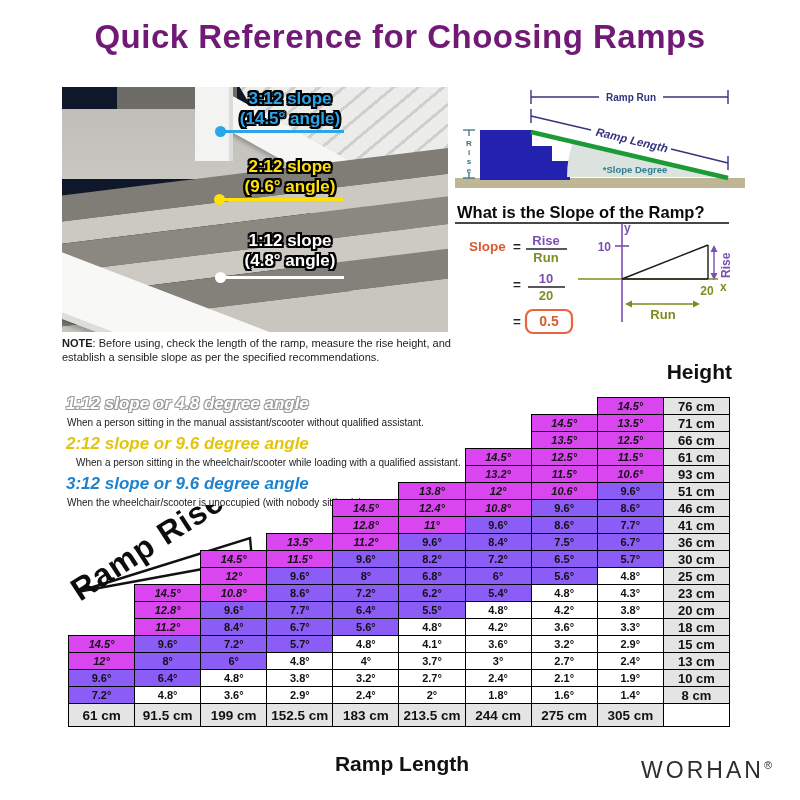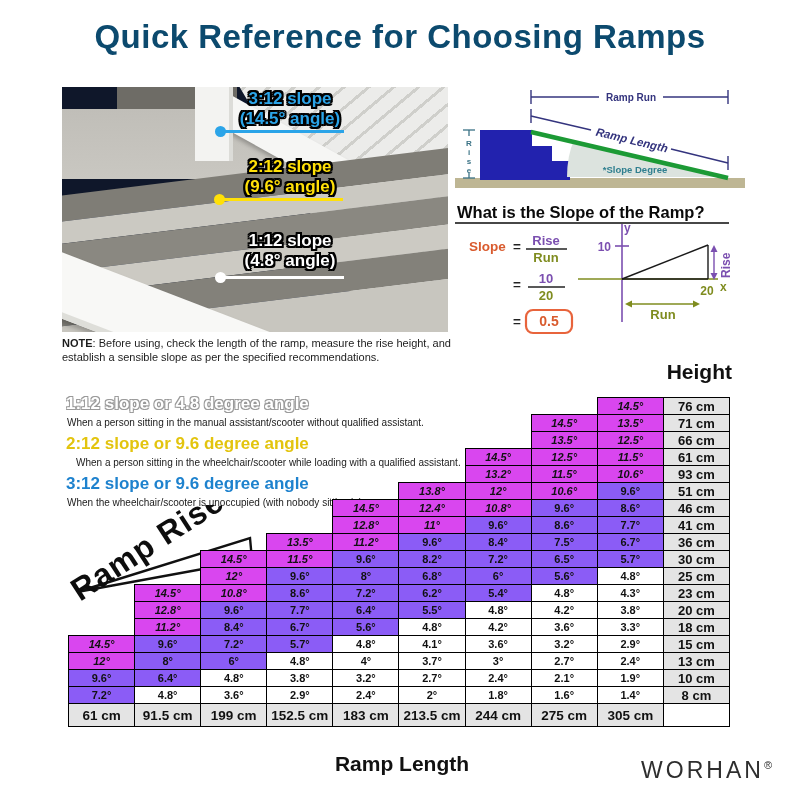--- a/index.html
+++ b/index.html
@@ -1,21 +1,21 @@
 <!DOCTYPE html>
 <html><head>
 <meta charset="utf-8">
 <style>
   html,body{margin:0;padding:0;background:#888;}
   #canvas{position:relative;width:800px;height:800px;background:#ffffff;overflow:hidden;
           font-family:"Liberation Sans", sans-serif;color:#111;margin:0 auto;}
   .abs{position:absolute;}
 
   
-  #page-title{left:0;top:18px;width:800px;text-align:center;font-size:33px;font-weight:bold;letter-spacing:.5px;color:#0c4a6e;}
+  #page-title{left:0;top:18px;width:800px;text-align:center;font-size:33px;font-weight:bold;letter-spacing:.5px;color:#701a75;}
 
   
   #photo{left:62px;top:87px;width:386px;height:245px;overflow:hidden;background:#0f172a;}
   #photo .porch-shadow{left:55px;top:0;width:120px;height:24px;background:#6e6c66;}
   #photo .landing{left:0;top:22px;width:250px;height:70px;background:linear-gradient(#c0beb8,#c9c7c1);}
   #photo .post{left:133px;top:0;width:34px;height:74px;background:#f3f3f1;border-right:4px solid #dcdcd8;}
   #photo .rail-right{left:0;top:0;width:386px;height:245px;
      background:repeating-linear-gradient(-40deg,#ececea 0 13px,#cfcfcb 13px 16px);
      clip-path:polygon(46% 0,100% 0,100% 100%,80% 100%,58% 32%);}
   #photo .rail-right-board{left:158px;top:2px;width:340px;height:32px;background:#f6f6f4;
@@ -35,21 +35,21 @@
                  -2px 0 0 #000,2px 0 0 #000,0 -2px 0 #000,0 2px 0 #000;}
   .lbl-blue{color:#2ba4e8;} .lbl-yellow{color:#ffe008;} .lbl-white{color:#ffffff;}
   .marker-line{height:3px;width:120px;} .marker-dot{width:11px;height:11px;border-radius:50%;}
   .mk-blue{background:#2ba4e8;} .mk-yellow{background:#ffe008;} .mk-white{background:#ffffff;}
 
   
   #note{left:62px;top:336px;width:412px;font-size:11px;line-height:14px;color:#1c1c1c;}
   #note b{font-weight:bold;}
 
   
-  .legend-h{font-size:17px;font-weight:bold;white-space:nowrap;}
+  .legend-h{font-size:17px;font-weight:bold;white-space:nowrap;font-style:italic;}
   .legend-h.white{color:#ffffff;text-shadow:-1px -1px 0 #9a9a9a,1px -1px 0 #9a9a9a,-1px 1px 0 #9a9a9a,1px 1px 0 #9a9a9a;}
   .legend-h.yellow{color:#e3c40e;}
   .legend-h.blue{color:#1e82ce;}
   .legend-d{font-size:10px;color:#1a1a1a;white-space:nowrap;}
 
   
   #height-title{left:640px;top:360px;width:92px;text-align:right;font-size:21px;font-weight:bold;}
   #ramp-table{position:absolute;left:68px;top:397px;border-collapse:collapse;table-layout:fixed;width:662px;}
   #ramp-table td{height:16px;padding:0;text-align:center;vertical-align:middle;
                  font-weight:bold;font-size:11px;border:1.6px solid #000;}

